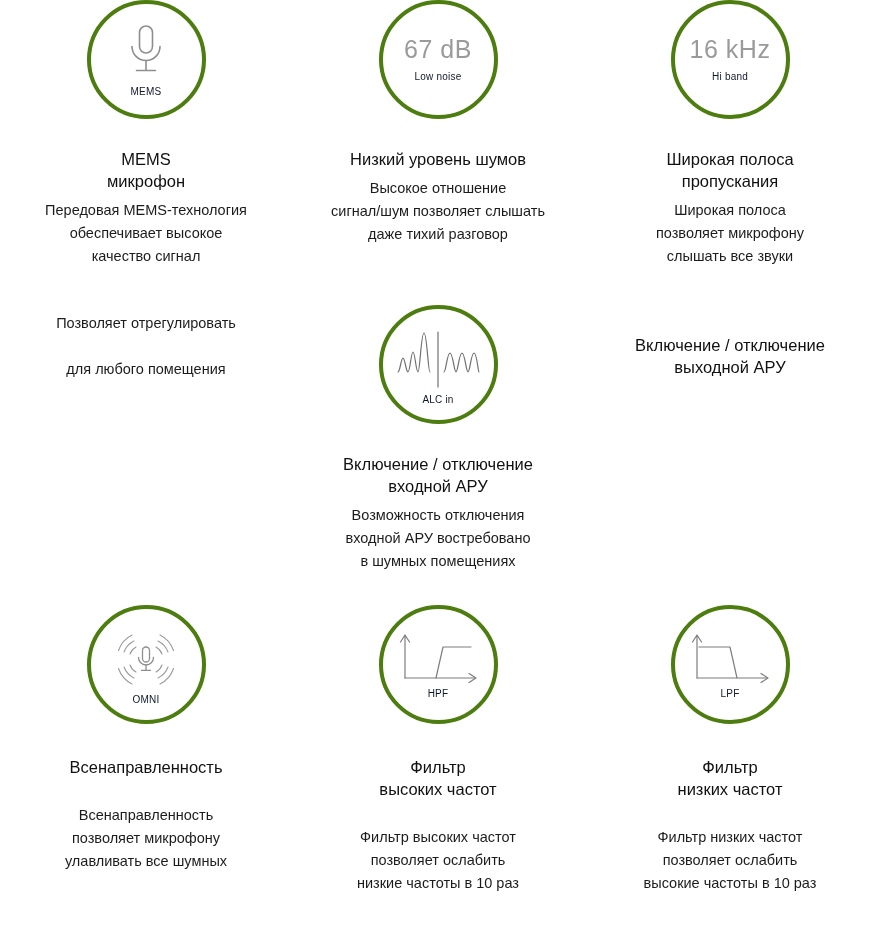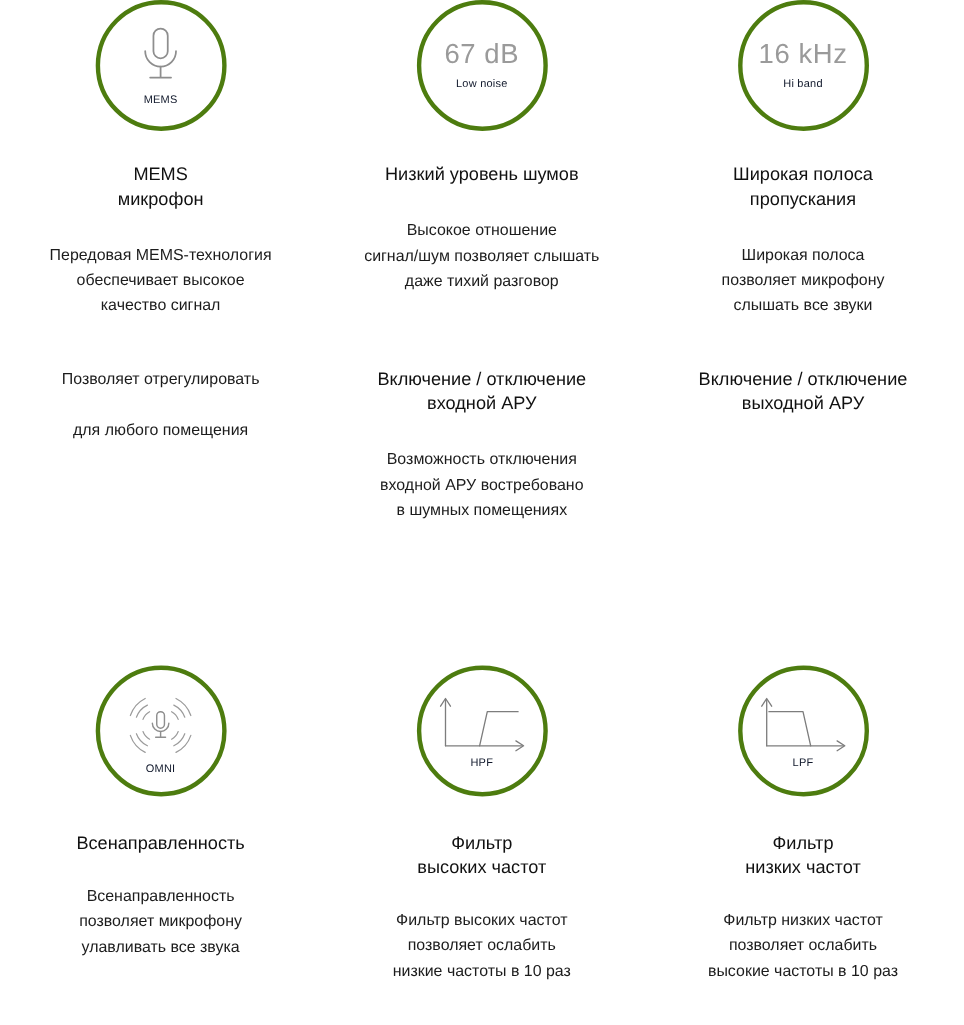--- a/index.html
+++ b/index.html
@@ -78,21 +78,21 @@
   
   .feature-title {
     margin-top: 29px;
     font-size: 16.5px;
     line-height: 22px;
     text-align: center;
     color: #111111;
     max-width: 270px;
   }
   .feature-desc {
-    margin-top: 29px;
+    margin-top: 7px;
     font-size: 14.5px;
     line-height: 23px;
     text-align: center;
     color: #1c1c1c;
     max-width: 276px;
   }
 
   .r3 .feature-title { margin-top: 32px; }
   .r3 .feature-desc  { margin-top: 26px; }
 
@@ -159,20 +159,34 @@
 
   <div class="feature-cell r2">
     <div class="feature-desc">
       <span>Позволяет отрегулировать</span><br>
       <br>
       <span>для любого помещения</span>
     </div>
   </div>
 
   <div class="feature-cell r2">
+    <div class="badge alc">
+      <div class="badge-art">
+        <svg class="icon-svg" width="84" height="66" viewBox="0 0 84 66" fill="none" stroke="#6f6f6f" stroke-width="1.2" stroke-linecap="round" stroke-linejoin="round">
+          <path d="M2 47 C4 47 5 33 7 33 C9 33 10 47 12 47
+                   C14 47 15 27 17 27 C19 27 20 47 22 47
+                   C24 47 25 8 28 8 C31 8 32 47 34 47"></path>
+          <line x1="42" y1="7" x2="42" y2="62"></line>
+          <path d="M48 47 C50 47 51 28 54 28 C57 28 58 47 60 47
+                   C62 47 63 28 66 28 C69 28 70 47 72 47
+                   C74 47 75 28 78 28 C81 28 82 47 83 47"></path>
+        </svg>
+      </div>
+      <div class="badge-label">ALC in</div>
+    </div>
     <div class="feature-title">
       <span>Включение / отключение</span><br>
       <span>входной АРУ</span>
     </div>
     <div class="feature-desc">
       <span>Возможность отключения</span><br>
       <span>входной АРУ востребовано</span><br>
       <span>в шумных помещениях</span>
     </div>
   </div>
@@ -214,21 +228,21 @@
         </svg>
       </div>
       <div class="badge-label">OMNI</div>
     </div>
     <div class="feature-title">
       <span>Всенаправленность</span>
     </div>
     <div class="feature-desc">
       <span>Всенаправленность</span><br>
       <span>позволяет микрофону</span><br>
-      <span>улавливать все звука</span>
+      <span>улавливать все шумных</span>
     </div>
   </div>
 
   <div class="feature-cell r3">
     <div class="badge filt">
       <div class="badge-art">
         <svg class="icon-svg" width="86" height="56" viewBox="0 0 86 56" fill="none" stroke="#7d7d7d" stroke-width="1.2" stroke-linecap="round" stroke-linejoin="round">
 
           <line x1="10" y1="48" x2="10" y2="6"></line>
           <path d="M5.5 12 L10 5 L14.5 12"></path>

